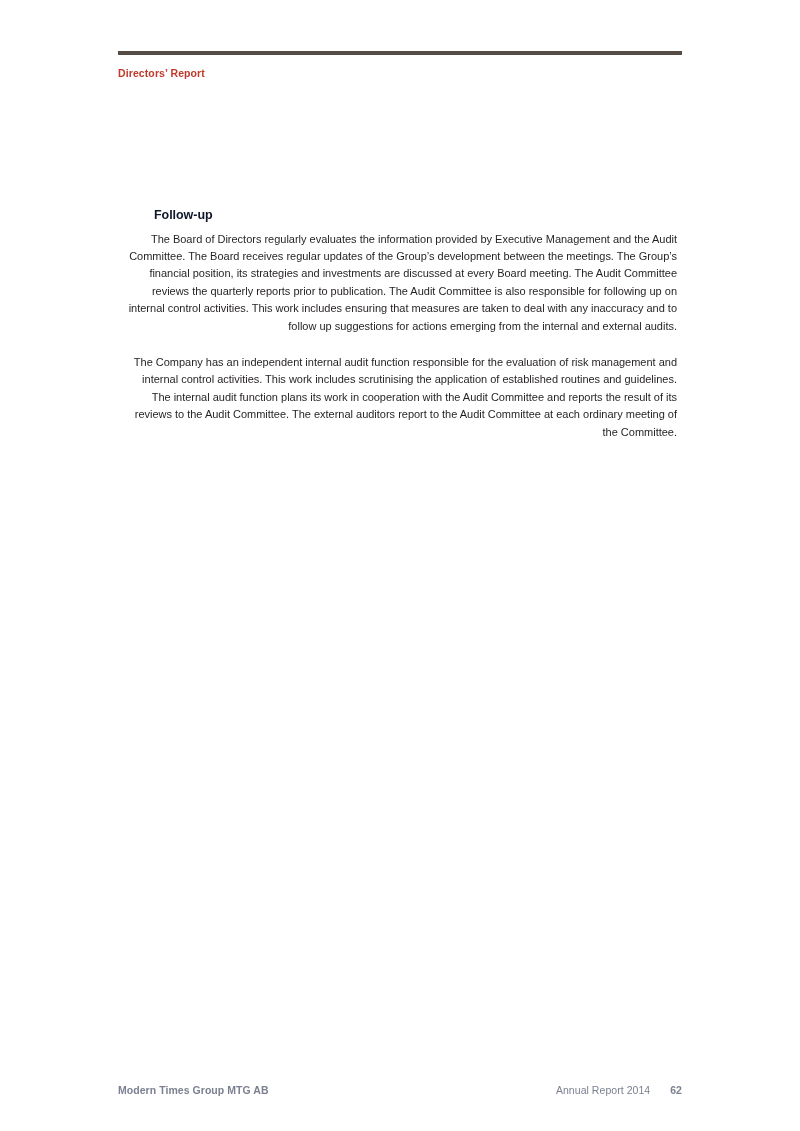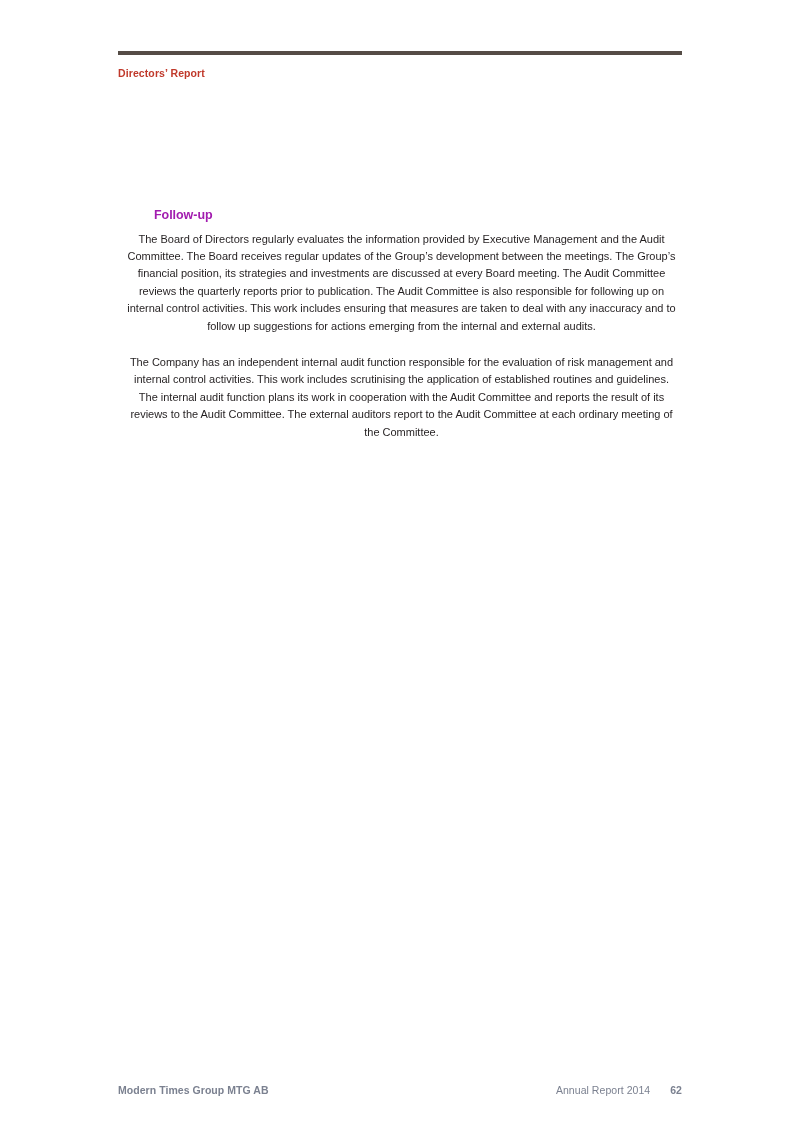--- a/index.html
+++ b/index.html
@@ -50,33 +50,33 @@
   .content {
     position: absolute;
     left: 126px;
     top: 208px;
     width: 551px;
   }
 
   .section-heading {
     font-size: 12.5px;
     font-weight: bold;
-    color: #a21caf;
+    color: #0f172a;
     letter-spacing: -0.05px;
     line-height: 1.25;
     margin: 0 0 7px 0;
     padding-left: 28px;
   }
 
   .body-paragraph {
     font-size: 11px;
     line-height: 17.4px;
     color: #231f20;
     margin: 0 0 19px 0;
-    text-align: center;
+    text-align: right;
     letter-spacing: -0.01px;
   }
 
   .body-paragraph:last-child {
     margin-bottom: 0;
   }
 
   
   .footer {
     position: absolute;

